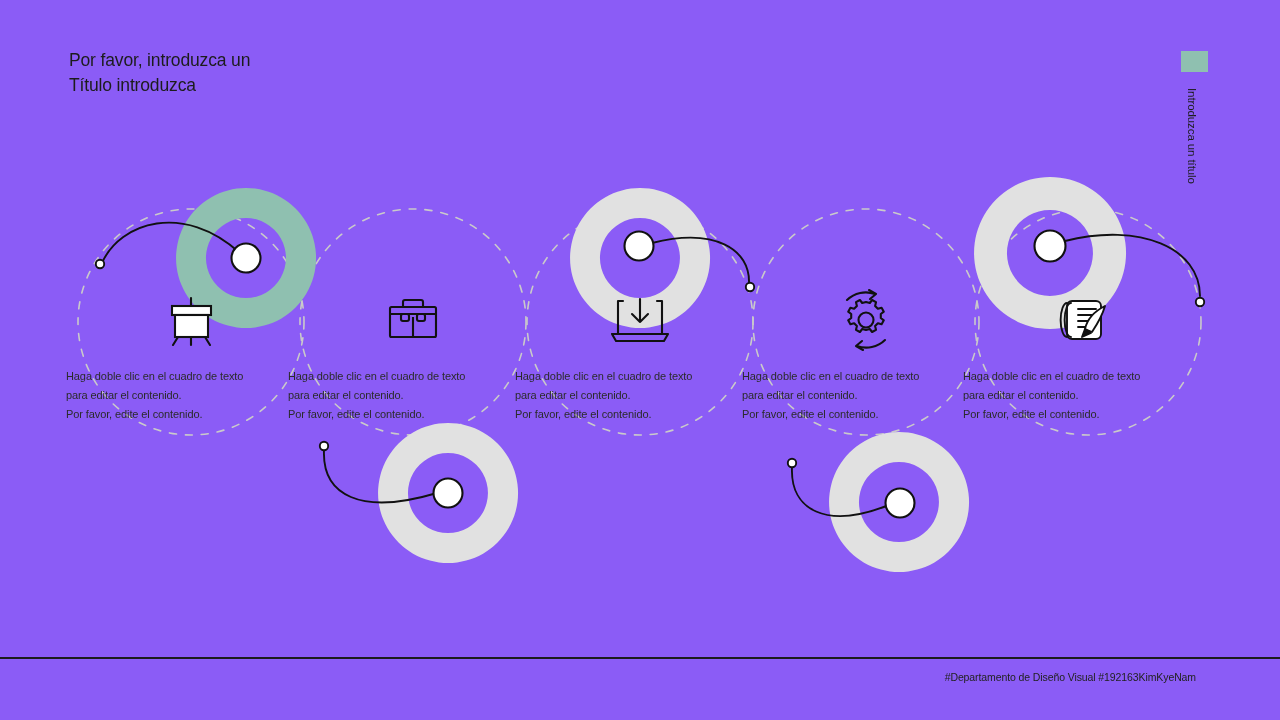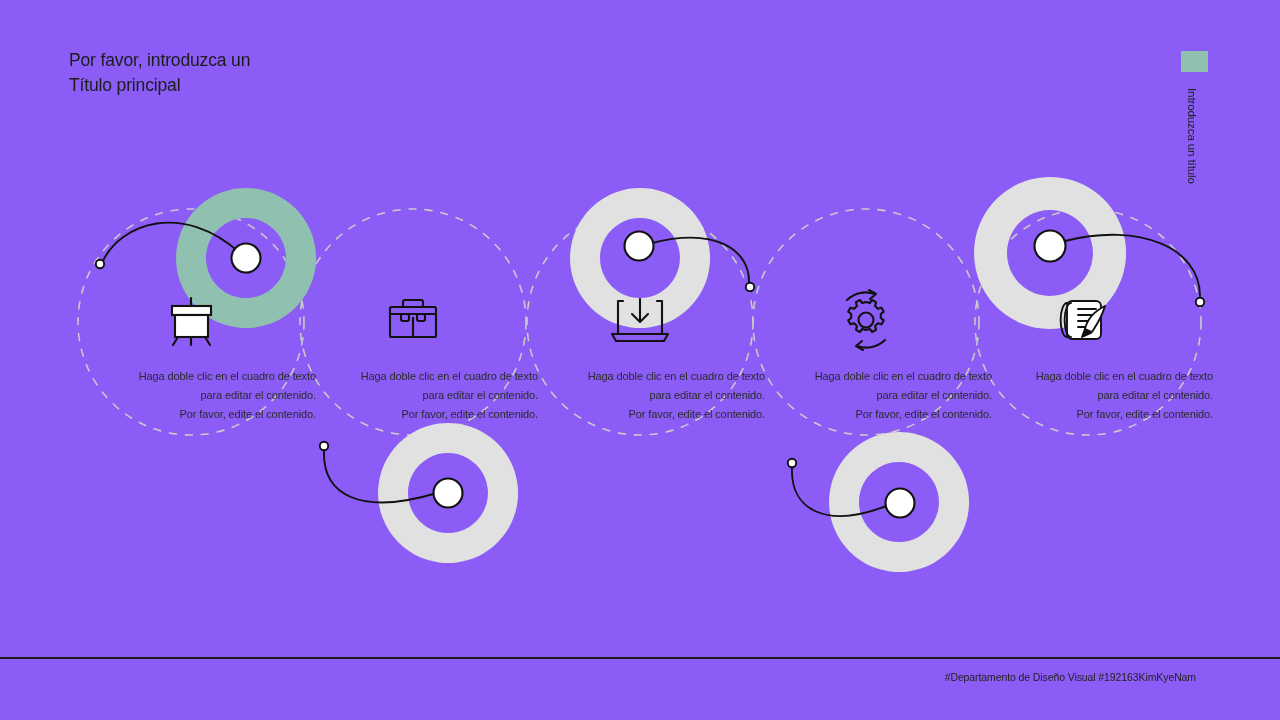--- a/index.html
+++ b/index.html
@@ -62,21 +62,21 @@
     color: #1c1c1c;
     letter-spacing: -0.1px;
     white-space: nowrap;
     line-height: 16px;
   }
 
   
   .caption {
     position: absolute;
     width: 250px;
-    text-align: right;
+    text-align: left;
     font-size: 11px;
     line-height: 19px;
     color: #2b2b2b;
     letter-spacing: -0.1px;
   }
   .caption span { display: block; white-space: nowrap; }
 
   
   .footer-rule {
     position: absolute;
@@ -189,21 +189,21 @@
       <line x1="1078" y1="321" x2="1092" y2="321"></line>
       <line x1="1078" y1="327" x2="1090" y2="327"></line>
       <path d="M1105,306 c -12,6 -18,14 -20,23 l 7,3 c 6,-9 11,-19 13,-26 z" fill="#ffffff"></path>
       <path d="M1085,329 l -3,8 l 9,-4 z" fill="#111111"></path>
     </g>
 
   </svg>
 
   <div class="title-block">
     <span class="title-line">Por favor, introduzca un</span>
-    <span class="title-line">Título principal</span>
+    <span class="title-line">Título introduzca</span>
   </div>
 
   <div class="side-swatch" style="background: rgb(143, 192, 176);"></div>
   <div class="side-label">Introduzca un título</div>
 
   <div class="caption" style="left:66px; top:367px;">
     <span>Haga doble clic en el cuadro de texto</span>
     <span>para editar el contenido.</span>
     <span>Por favor, edite el contenido.</span>
   </div>

